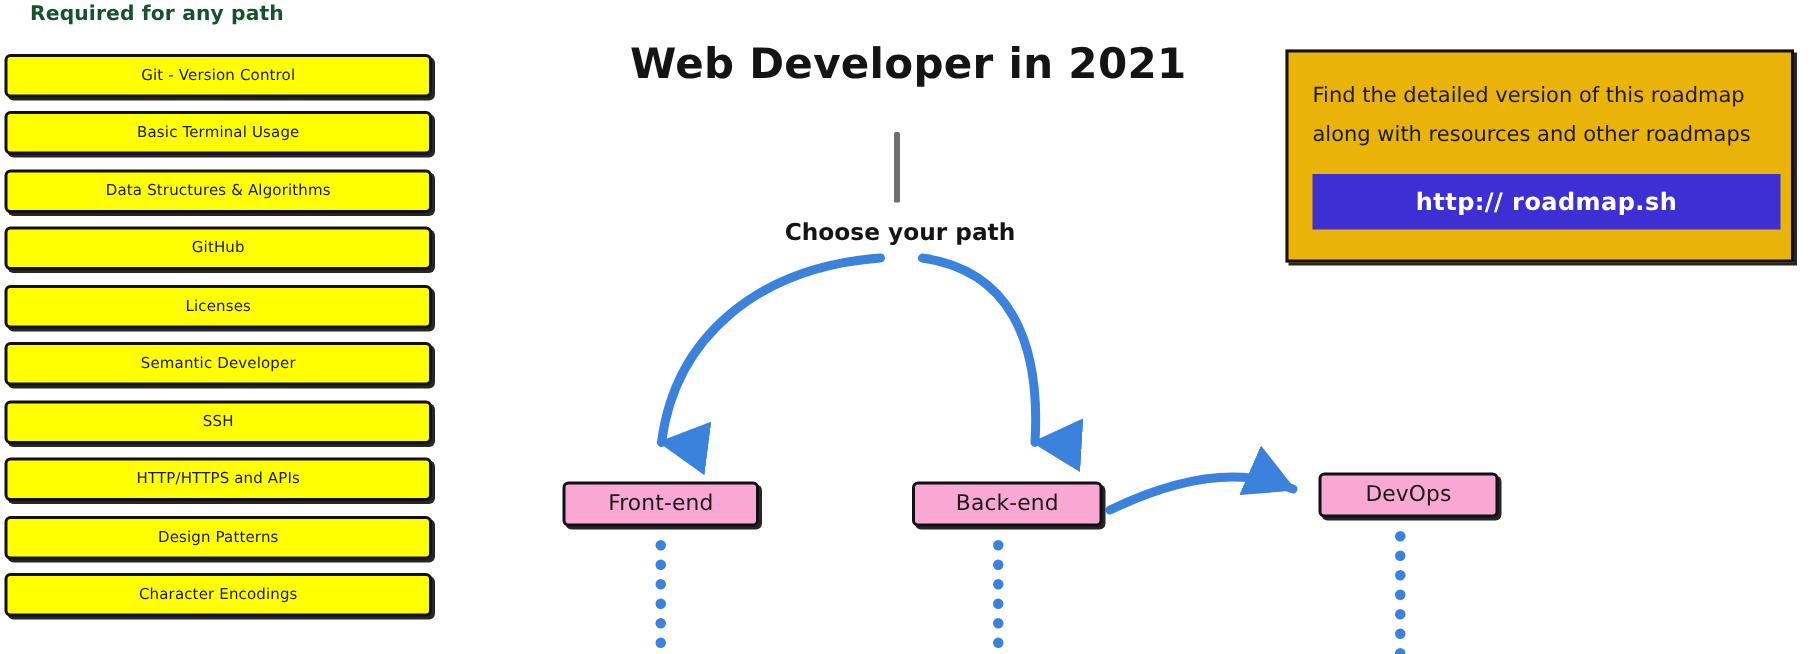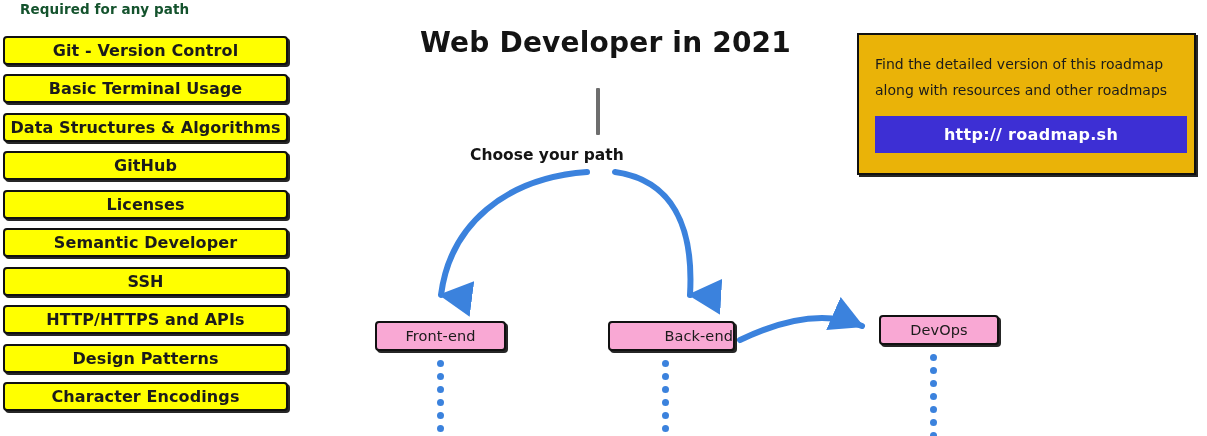--- a/index.html
+++ b/index.html
@@ -42,22 +42,22 @@
     box-sizing: border-box;
     background: #ffff00;
     border: 2.6px solid #111111;
     border-radius: 4px;
     box-shadow: 2px 2px 0 0 rgba(20,20,20,0.92);
     display: flex;
     align-items: center;
     justify-content: center;
   }
   .req-item span {
-    font-size: 16px;
-    font-weight: 700;
+    font-size: 10px;
+    font-weight: 400;
     color: #1b1b1b;
     white-space: nowrap;
     letter-spacing: 0.1px;
     text-align: center;
   }
 
   
   #main-title {
     position: absolute;
     left: 420px;
@@ -77,20 +77,21 @@
     width: 4px;
     height: 47px;
     background: #6e6e6e;
     border-radius: 1px;
   }
   #choose-path-label {
     position: absolute;
     left: 470px;
     top: 146px;
     width: 260px;
+    text-align: center;
     font-size: 15.5px;
     font-weight: 700;
     color: #141414;
     white-space: nowrap;
   }
 
   
   #flow-arrows {
     position: absolute;
     left: 0px;
@@ -113,21 +114,21 @@
     align-items: center;
     justify-content: center;
   }
   .path-node span {
     font-size: 14.5px;
     color: #1b1b1b;
     white-space: nowrap;
     letter-spacing: 0.1px;
   }
   #node-frontend { left: 375px; top: 321px; width: 131px; }
-  #node-backend  { left: 608px; top: 321px; width: 127px; justify-content: flex-end; }
+  #node-backend  { left: 608px; top: 321px; width: 127px; }
   #node-devops   { left: 879px; top: 315px; width: 120px; }
 
   .dot-trail {
     position: absolute;
     width: 7px;
   }
   .dot-trail i {
     display: block;
     width: 7px;
     height: 7px;

